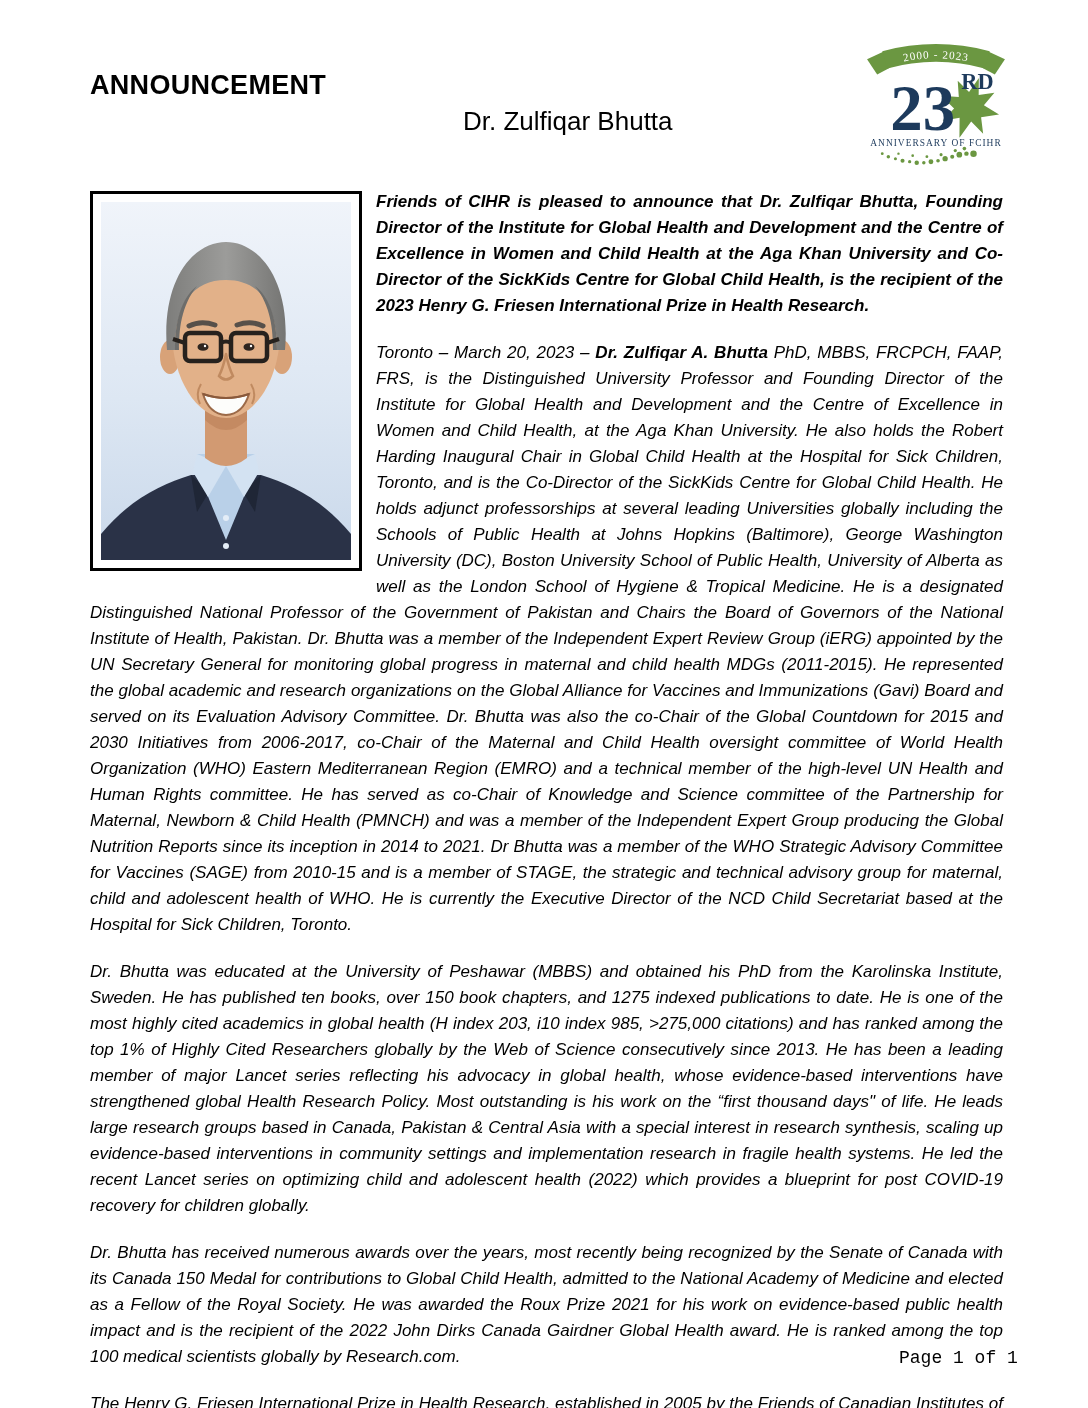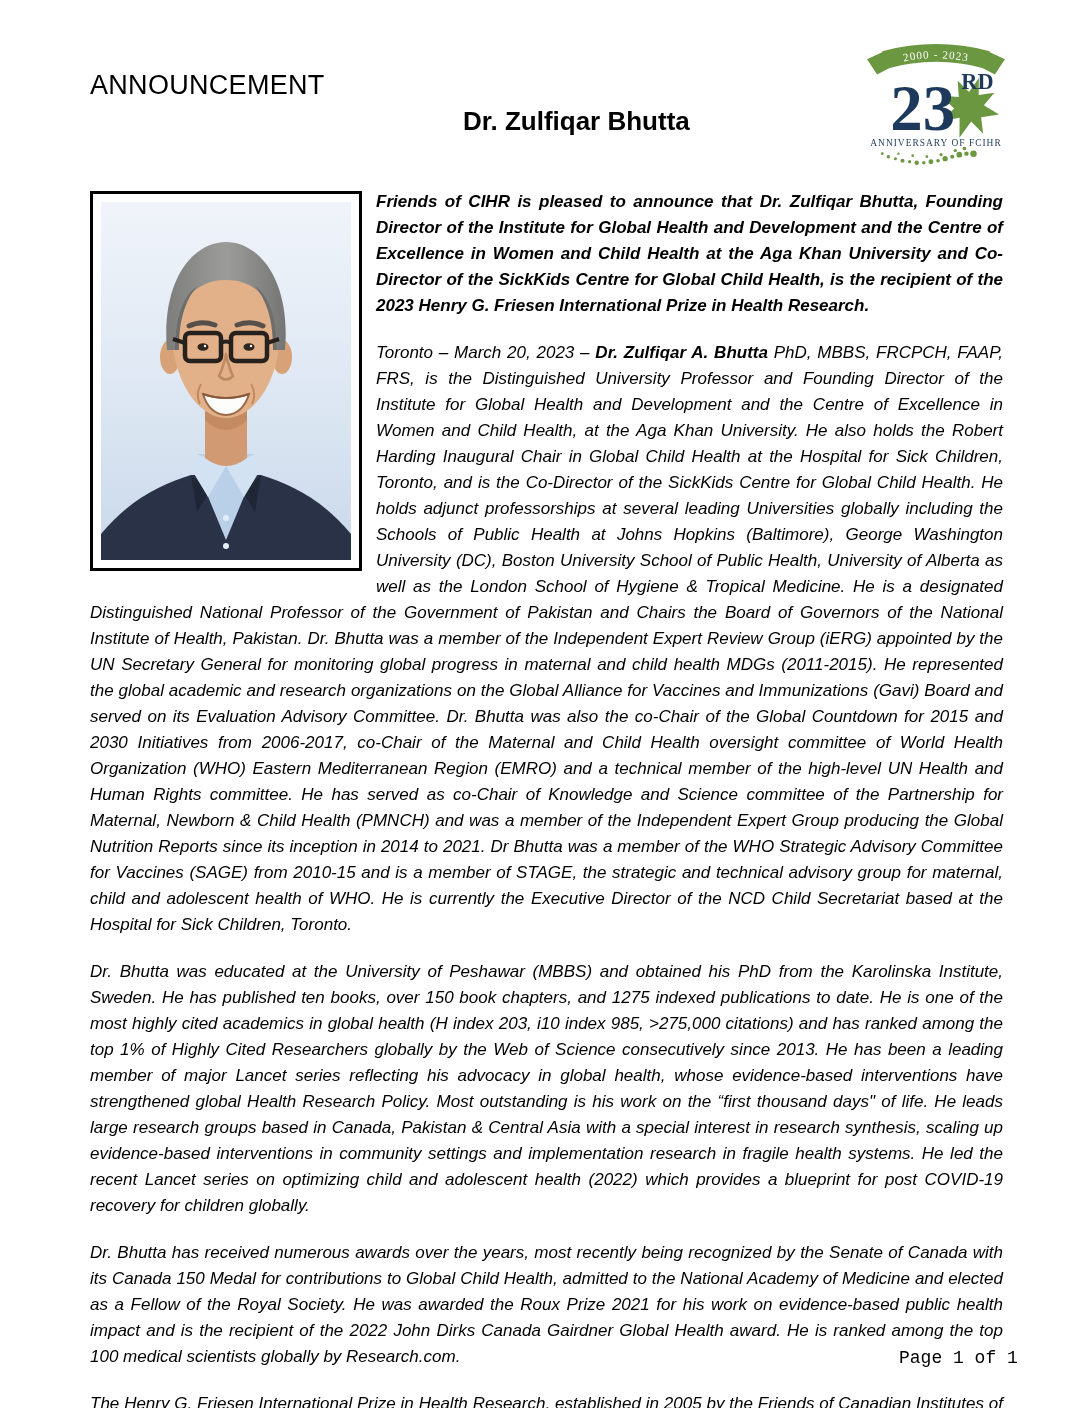--- a/index.html
+++ b/index.html
@@ -3,25 +3,25 @@
 <meta charset="utf-8">
 <style>
   html,body{margin:0;padding:0;}
   body{
     width:1088px;height:1408px;position:relative;background:#ffffff;
     font-family:"Liberation Sans",sans-serif;color:#000;
     -webkit-font-smoothing:antialiased;
   }
   .announcement{
     position:absolute;left:90px;top:70px;
-    font-size:27px;font-weight:normal;letter-spacing:.3px;
+    font-size:27px;font-weight:bold;letter-spacing:.3px;
   }
   .doc-title{
     position:absolute;left:463px;top:106px;
-    font-size:26px;font-weight:bold;
+    font-size:26px;font-weight:normal;
   }
   .logo{position:absolute;left:864px;top:36px;width:144px;}
   .logo svg{display:block;width:100%;}
   .article{
     position:absolute;left:90px;top:189px;width:913px;
     font-size:17px;line-height:26px;text-align:justify;font-style:italic;
   }
   .article p{margin:0 0 21px 0;}
   .b{font-weight:bold;margin-top:32px;}
   .photo-frame{

